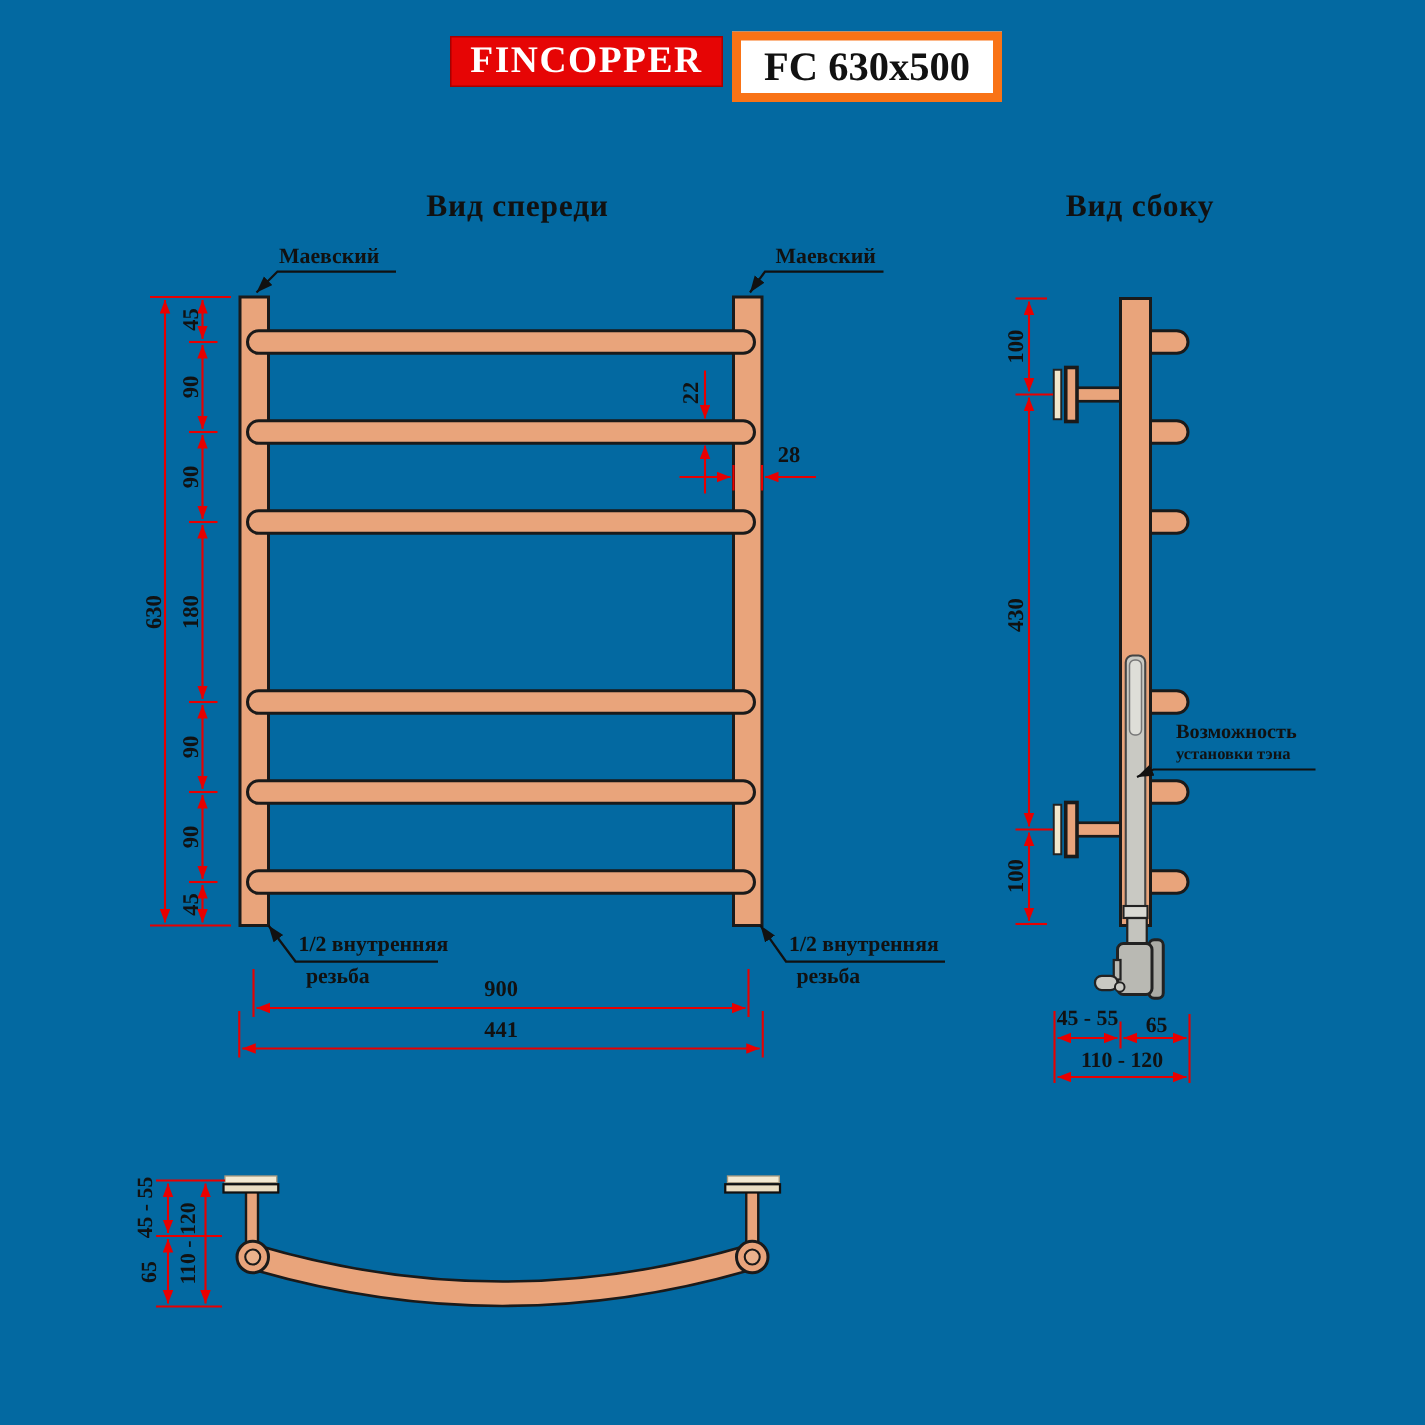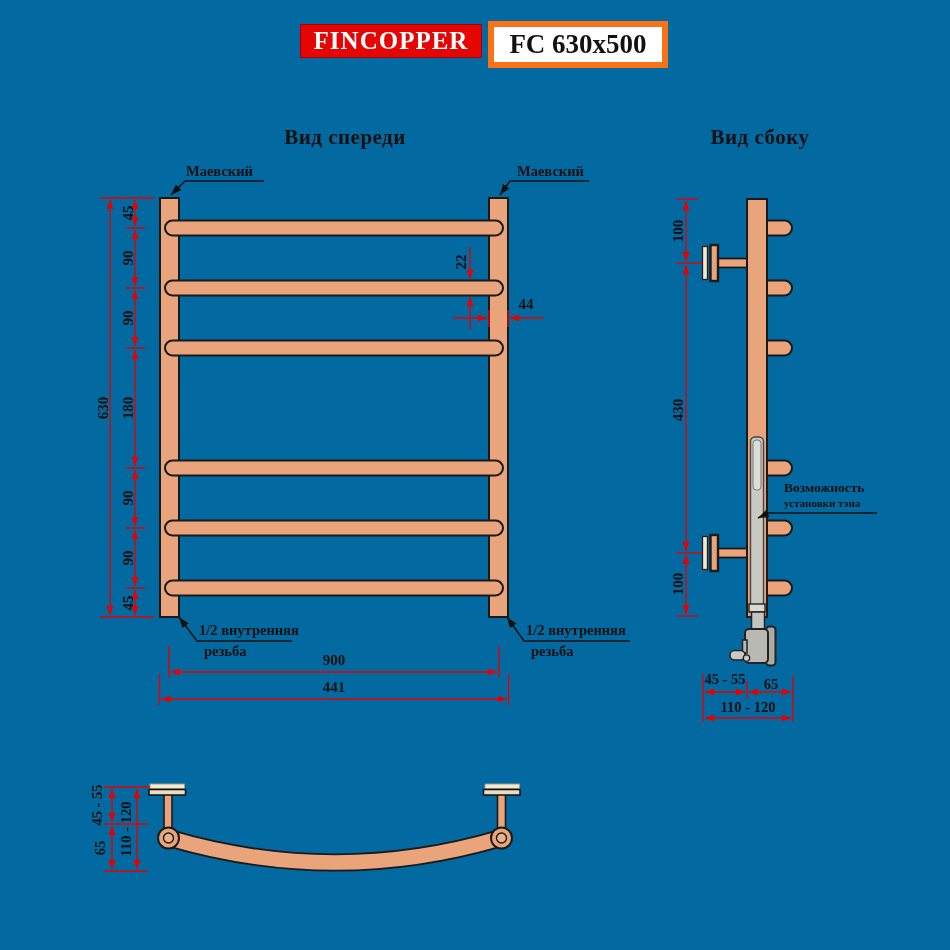--- a/index.html
+++ b/index.html
@@ -189,21 +189,21 @@
 
   <div class="t c rot dimtxt" style="left:77px;top:398px;width:52px;height:20px;">630</div>
   <div class="t c rot dimtxt" style="left:102px;top:203px;width:52px;height:20px;">45</div>
   <div class="t c rot dimtxt" style="left:102px;top:248px;width:52px;height:20px;">90</div>
   <div class="t c rot dimtxt" style="left:102px;top:308px;width:52px;height:20px;">90</div>
   <div class="t c rot dimtxt" style="left:102px;top:398px;width:52px;height:20px;">180</div>
   <div class="t c rot dimtxt" style="left:102px;top:488px;width:52px;height:20px;">90</div>
   <div class="t c rot dimtxt" style="left:102px;top:548px;width:52px;height:20px;">90</div>
   <div class="t c rot dimtxt" style="left:102px;top:593px;width:52px;height:20px;">45</div>
   <div class="t c rot dimtxt" style="left:435px;top:252px;width:52px;height:20px;">22</div>
-  <div class="t c dimtxt" style="left:506px;top:296px;width:40px;">44</div>
+  <div class="t c dimtxt" style="left:506px;top:296px;width:40px;">28</div>
   <div class="t c dimtxt" style="left:284px;top:652px;width:100px;">900</div>
   <div class="t c dimtxt" style="left:284px;top:679px;width:100px;">441</div>
 
   <div class="t c rot dimtxt" style="left:652px;top:221px;width:52px;height:20px;">100</div>
   <div class="t c rot dimtxt" style="left:652px;top:400px;width:52px;height:20px;">430</div>
   <div class="t c rot dimtxt" style="left:652px;top:574px;width:52px;height:20px;">100</div>
   <div class="t c smalldim" style="left:690px;top:671px;width:70px;">45 - 55</div>
   <div class="t c smalldim" style="left:750px;top:676px;width:42px;">65</div>
   <div class="t c smalldim" style="left:698px;top:699px;width:100px;">110 - 120</div>
 

